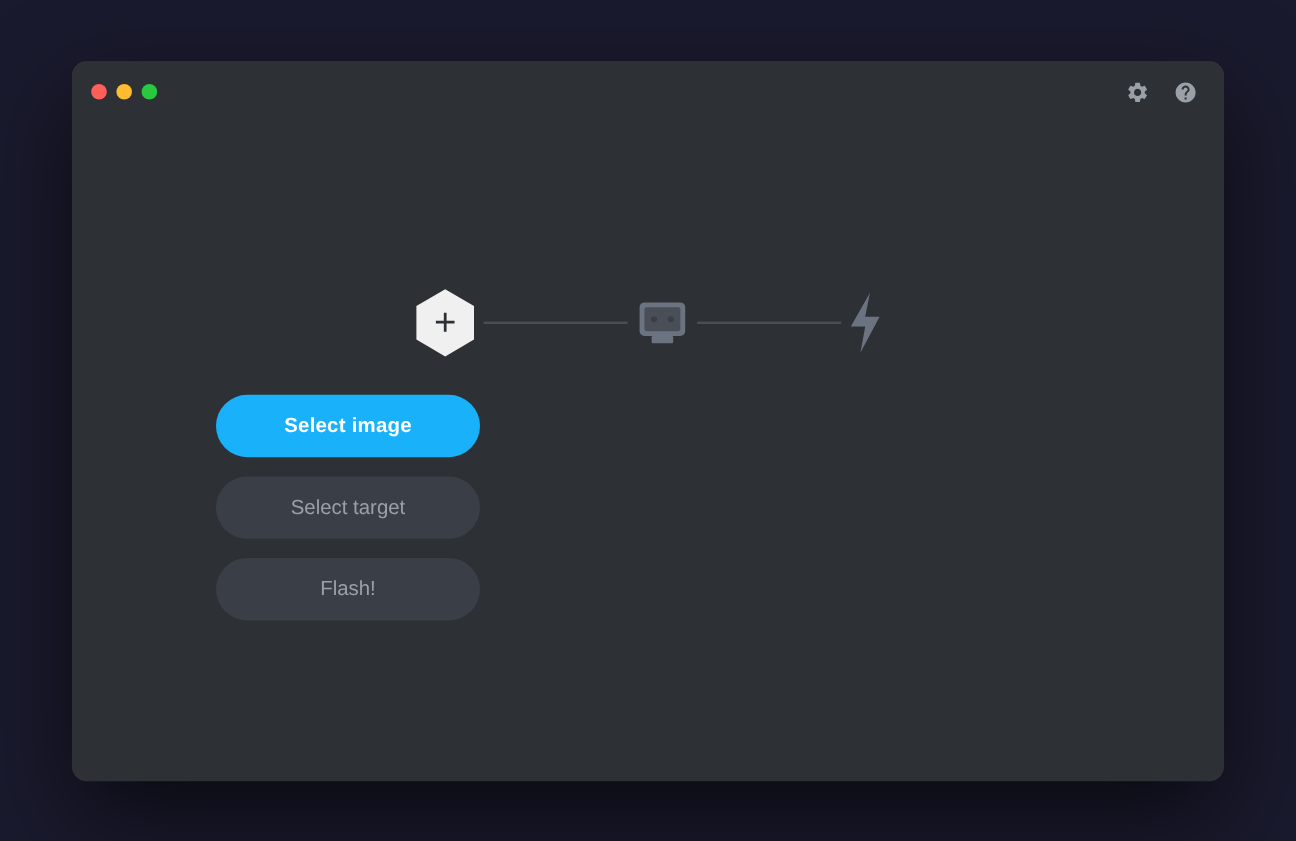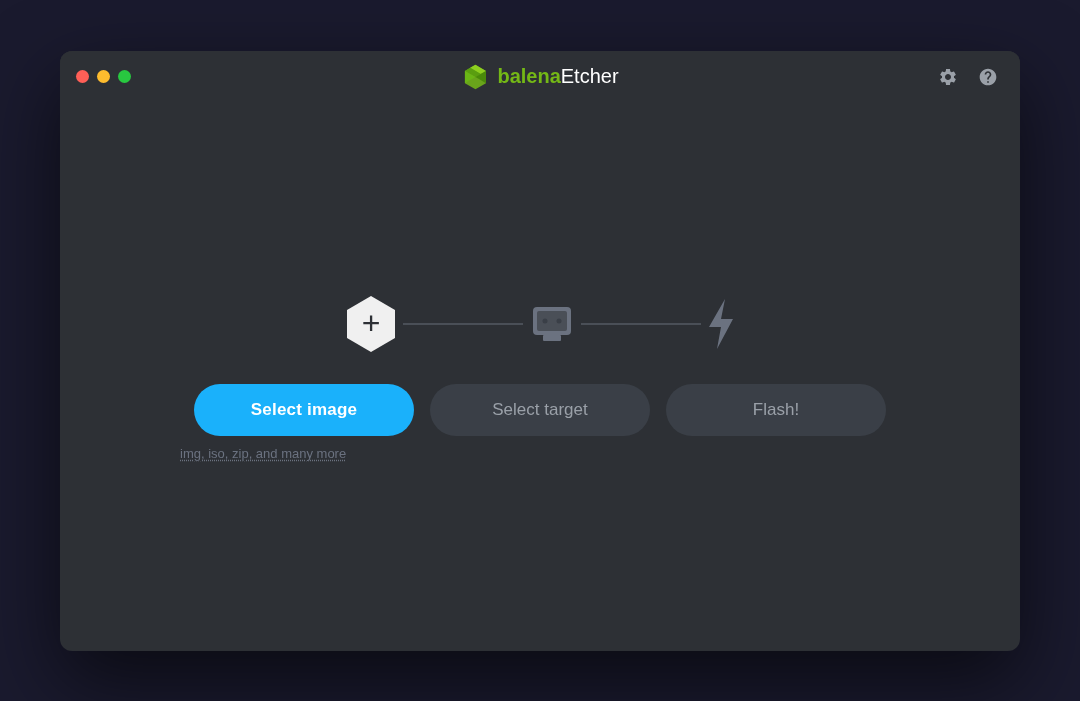--- a/index.html
+++ b/index.html
@@ -150,20 +150,21 @@
       color: #7a8390;
     }
 
     .buttons-row {
       display: flex;
       gap: 16px;
       align-items: flex-start;
       width: 100%;
       max-width: 720px;
       justify-content: center;
+      flex-direction: column;
     }
 
     .btn-select-image {
       background: #1ab1fb;
       color: #fff;
       border: none;
       border-radius: 30px;
       padding: 0 28px;
       height: 52px;
       font-size: 17px;
@@ -227,34 +228,20 @@
 
 <div class="window">
 
   <div class="titlebar">
     <div class="window-controls">
       <button class="window-btn btn-close"></button>
       <button class="window-btn btn-minimize"></button>
       <button class="window-btn btn-maximize"></button>
     </div>
 
-    <div class="titlebar-center">
-
-      <svg class="logo-icon" viewBox="0 0 32 32" xmlns="http://www.w3.org/2000/svg">
-        <polygon points="16,2 28,9 28,23 16,30 4,23 4,9" fill="#74b816" opacity="0.85"></polygon>
-        <polygon points="16,2 28,9 22,12.5 10,5.5" fill="#8ecf20"></polygon>
-        <polygon points="4,9 10,5.5 22,12.5 16,16" fill="#5a9e10"></polygon>
-        <polygon points="16,16 22,12.5 28,9 28,23 22,19.5" fill="#4a8a0a"></polygon>
-        <polygon points="4,9 16,16 22,19.5 16,23 10,19.5 4,23" fill="none"></polygon>
-        <polygon points="16,16 10,19.5 4,23 4,9 10,12.5" fill="#6ab515"></polygon>
-      </svg>
-      <span class="logo-text">
-        <span class="logo-balena">balena</span><span class="logo-etcher">Etcher</span>
-      </span>
-    </div>
 
     <div class="titlebar-actions">
       <button class="titlebar-icon-btn">
 
         <svg width="20" height="20" viewBox="0 0 24 24" fill="currentColor">
           <path d="M19.14,12.94c0.04-0.3,0.06-0.61,0.06-0.94c0-0.32-0.02-0.64-0.07-0.94l2.03-1.58c0.18-0.14,0.23-0.41,0.12-0.61 l-1.92-3.32c-0.12-0.22-0.37-0.29-0.59-0.22l-2.39,0.96c-0.5-0.38-1.03-0.7-1.62-0.94L14.4,2.81c-0.04-0.24-0.24-0.41-0.48-0.41 h-3.84c-0.24,0-0.43,0.17-0.47,0.41L9.25,5.35C8.66,5.59,8.12,5.92,7.63,6.29L5.24,5.33c-0.22-0.08-0.47,0-0.59,0.22L2.74,8.87 C2.62,9.08,2.66,9.34,2.86,9.48l2.03,1.58C4.84,11.36,4.8,11.69,4.8,12s0.02,0.64,0.07,0.94l-2.03,1.58 c-0.18,0.14-0.23,0.41-0.12,0.61l1.92,3.32c0.12,0.22,0.37,0.29,0.59,0.22l2.39-0.96c0.5,0.38,1.03,0.7,1.62,0.94l0.36,2.54 c0.05,0.24,0.24,0.41,0.48,0.41h3.84c0.24,0,0.44-0.17,0.47-0.41l0.36-2.54c0.59-0.24,1.13-0.56,1.62-0.94l2.39,0.96 c0.22,0.08,0.47,0,0.59-0.22l1.92-3.32c0.12-0.22,0.07-0.47-0.12-0.61L19.14,12.94z M12,15.6c-1.98,0-3.6-1.62-3.6-3.6 s1.62-3.6,3.6-3.6s3.6,1.62,3.6,3.6S13.98,15.6,12,15.6z"></path>
         </svg>
       </button>
       <button class="titlebar-icon-btn">
 
@@ -299,17 +286,14 @@
         </svg>
       </div>
     </div>
 
     <div class="buttons-row">
       <button class="btn-select-image">Select image</button>
       <button class="btn-select-target">Select target</button>
       <button class="btn-flash">Flash!</button>
     </div>
 
-    <div class="formats-wrapper">
-      <span class="supported-formats">img, iso, zip, and many more</span>
-    </div>
   </div>
 </div>
 
 </body></html>

